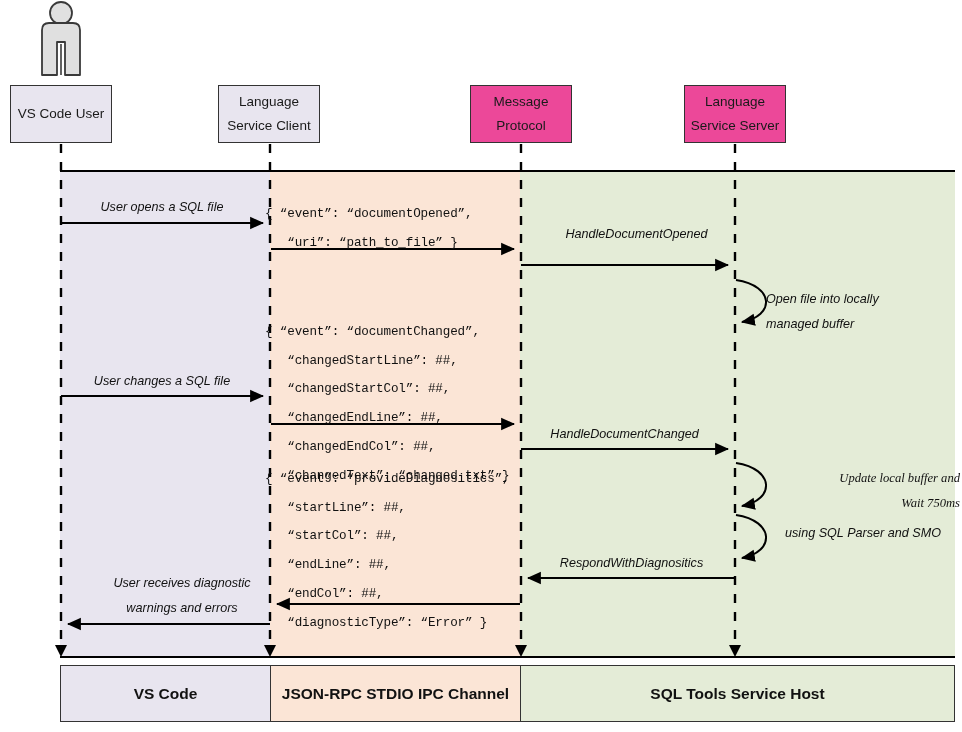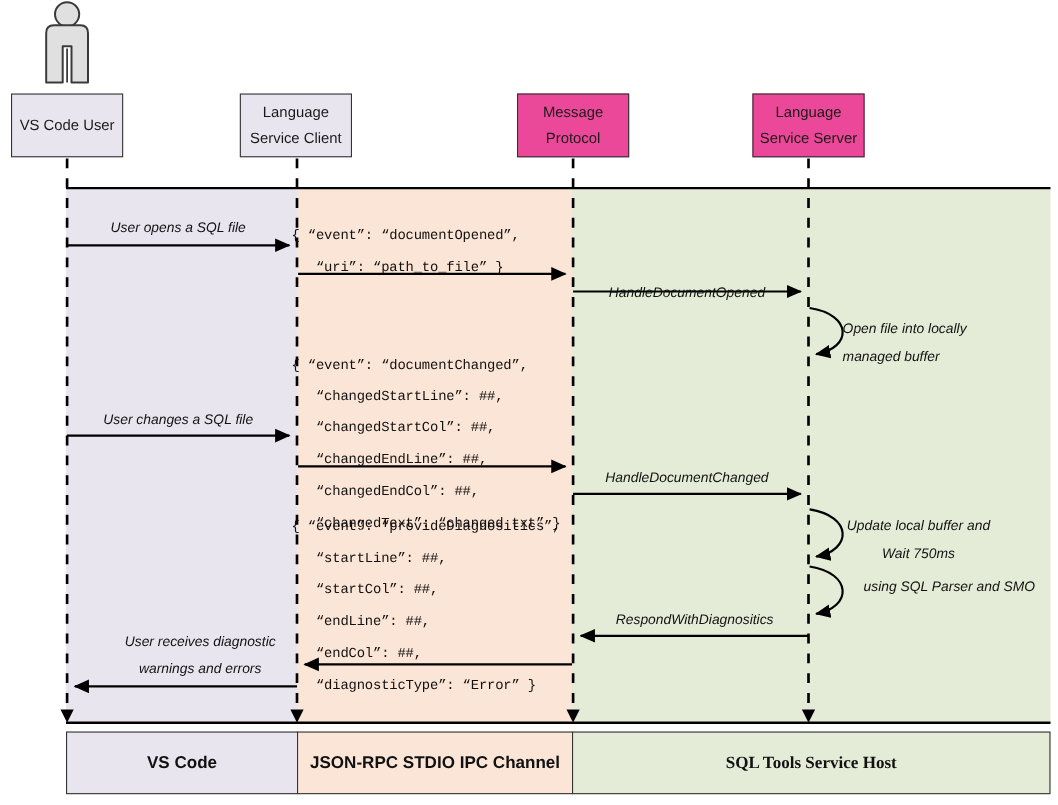--- a/index.html
+++ b/index.html
@@ -177,39 +177,39 @@
     <span>Protocol</span>
   </div>
 
   <div class="hdr-box grn" style="left:684px; top:85px; width:102px; height:58px;">
     <span>Language</span>
     <span>Service Server</span>
   </div>
 
   <div class="msg-label" style="left:61px; top:200px; width:202px;">User opens a SQL file</div>
 
-  <div class="msg-label" style="left:521px; top:259px; width:207px;">HandleDocumentOpened</div>
+  <div class="msg-label" style="left:521px; top:227px; width:207px;padding-left:12px;">HandleDocumentOpened</div>
 
   <div class="msg-label" style="left:61px; top:374px; width:202px;">User changes a SQL file</div>
 
   <div class="msg-label" style="left:521px; top:427px; width:207px;">HandleDocumentChanged</div>
 
   <div class="msg-label" style="left:528px; top:556px; width:207px;">RespondWithDiagnositics</div>
 
   <div class="msg-label two-line" style="left:61px; top:571px; width:242px;">
     <div>User receives diagnostic</div>
     <div>warnings and errors</div>
   </div>
 
   <div class="note" style="left:766px; top:287px; width:190px; text-align:left;">
     <div>Open file into locally</div>
     <div>managed buffer</div>
   </div>
 
-  <div class="note" style="left:740px; top:466px; width:190px; text-align:center;">
+  <div class="note" style="left:770px; top:466px; width:190px; text-align:right;font-family:Liberation Serif, serif;">
     <div>Update local buffer and</div>
     <div>Wait 750ms</div>
   </div>
 
   <div class="note" style="left:768px; top:521px; width:190px; text-align:center;">
     <div>using SQL Parser and SMO</div>
   </div>
 
   <div class="json-block" style="left:265px; top:200px;">{ “event”: “documentOpened”,
    “uri”: “path_to_file” }</div>
@@ -225,15 +225,15 @@
    “startLine”: ##,
    “startCol”: ##,
    “endLine”: ##,
    “endCol”: ##,
    “diagnosticType”: “Error” }</div>
 
   <div class="band-label lav" style="left:60px; top:665px; width:211px; height:57px;">VS Code</div>
 
   <div class="band-label peach" style="left:270px; top:665px; width:251px; height:57px;">JSON-RPC STDIO IPC Channel</div>
 
-  <div class="band-label grn" style="left:520px; top:665px; width:435px; height:57px;font-family:Liberation Serif, serif;">SQL Tools Service Host</div>
+  <div class="band-label grn" style="left:520px; top:665px; width:435px; height:57px;">SQL Tools Service Host</div>
 
 </div>
 
 </body></html>

